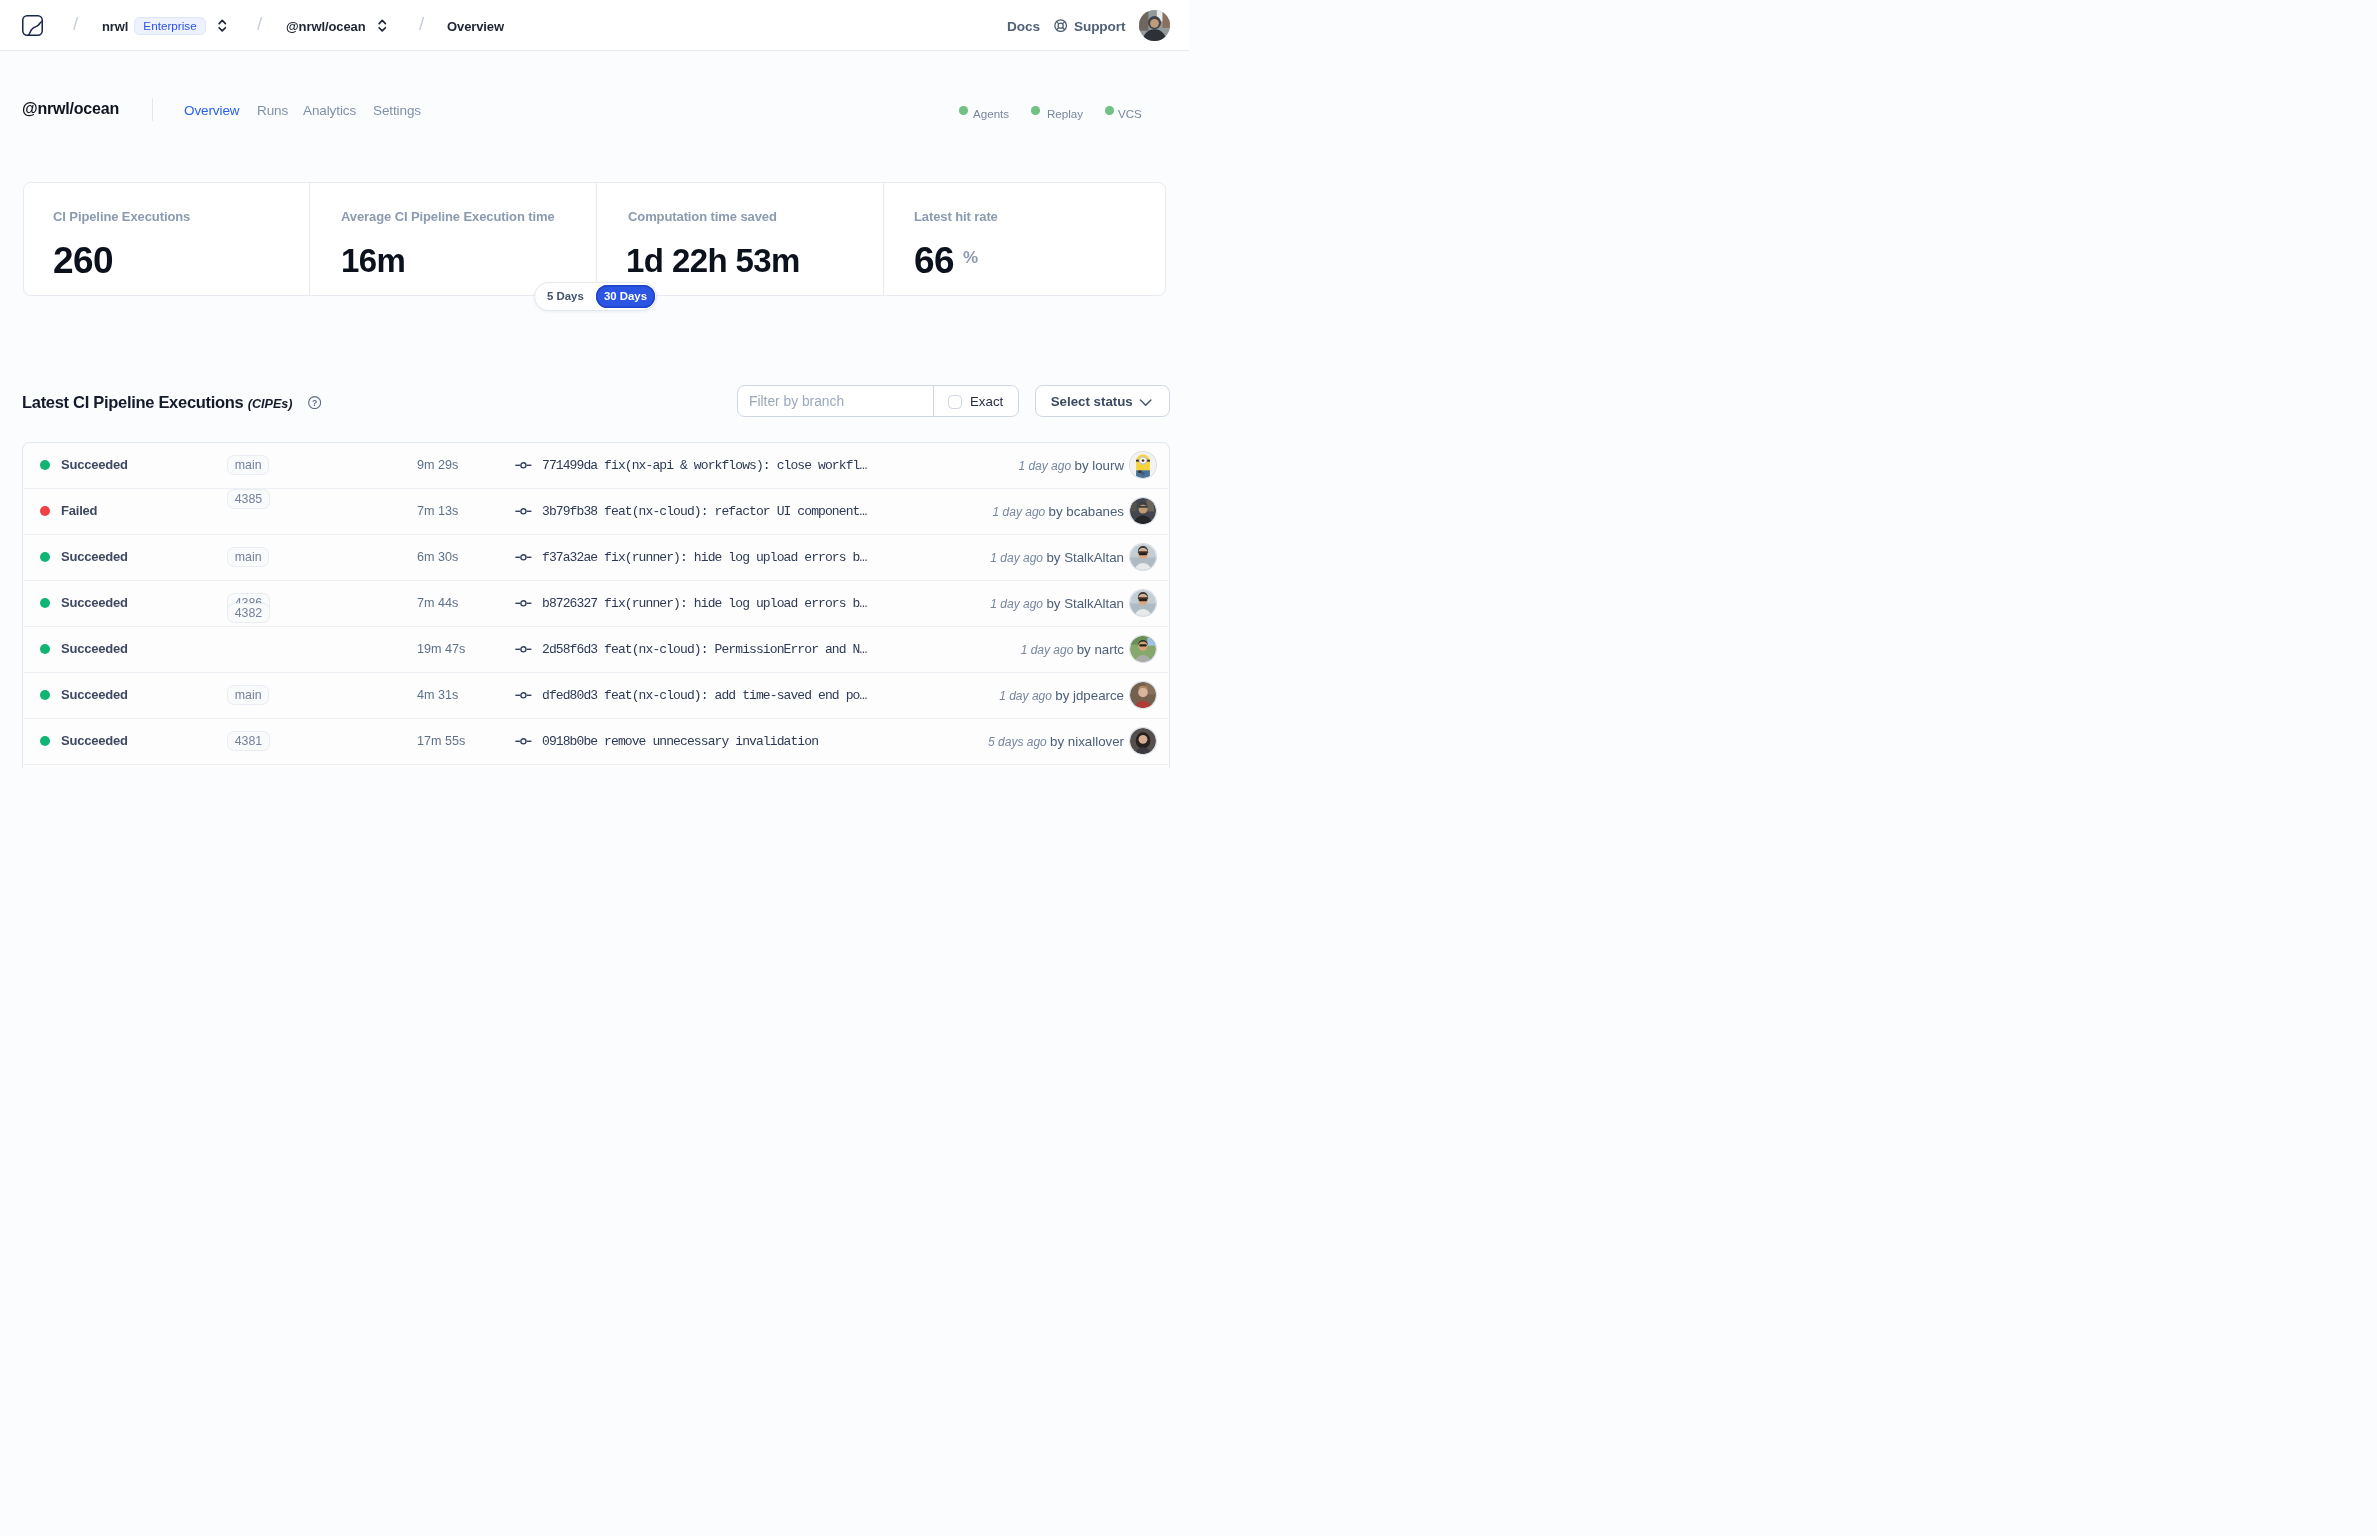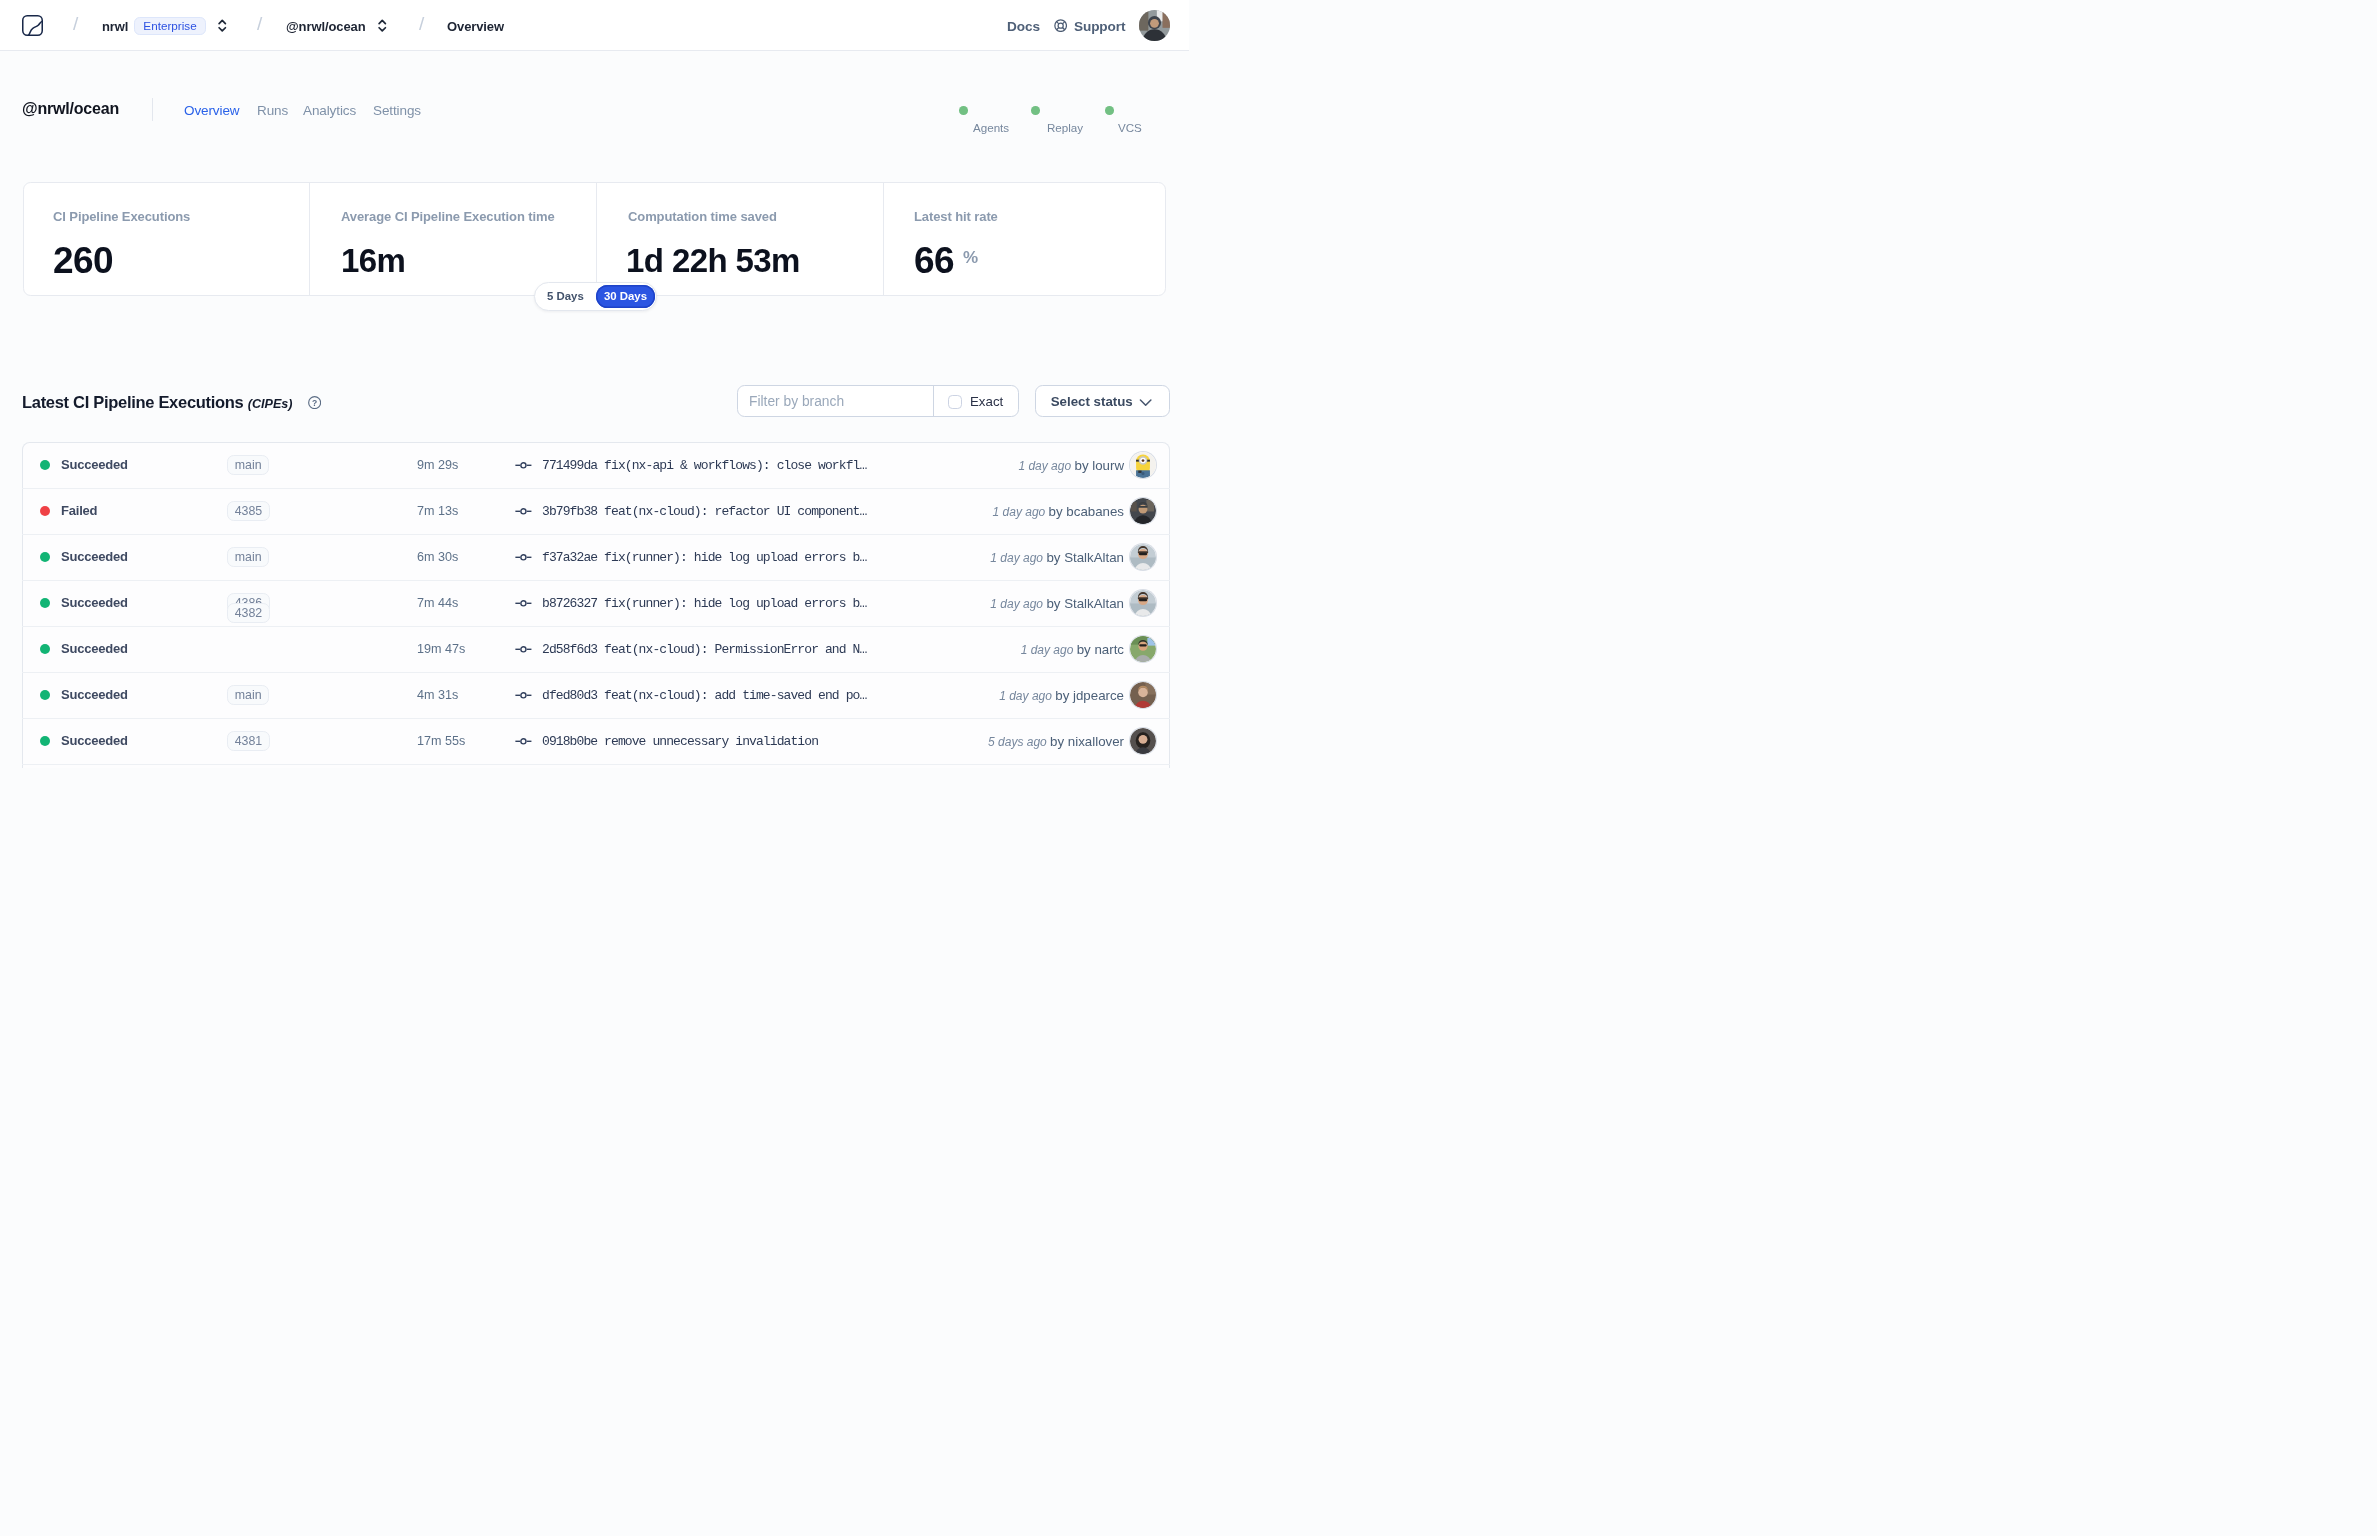--- a/index.html
+++ b/index.html
@@ -3,21 +3,21 @@
 *{margin:0;padding:0;box-sizing:border-box}
 html,body{width:1189px;height:768px;overflow:hidden;background:#fbfcfd;font-family:"Liberation Sans",sans-serif;position:relative}
 .abs{position:absolute}
 .hdr{position:absolute;left:0;top:0;width:1189px;height:51px;background:#fff;border-bottom:1px solid #e7eaf0}
 .slash{position:absolute;top:13.3px;font-size:19px;color:#c6cfdc;font-weight:400}
 .bc{position:absolute;top:19px;font-size:13px;font-weight:700;color:#1d2433;letter-spacing:-0.1px}
 .pill-ent{position:absolute;left:134px;top:16.6px;width:72px;height:18px;border-radius:5.7px;background:#eef2fd;border:1px solid #dde6fb;text-align:center;line-height:16px;font-size:11.7px;font-weight:500;color:#2d52e2}
 .nav{position:absolute;top:19px;font-size:13.6px;font-weight:600;color:#4f6078;letter-spacing:-0.1px}
 .tab{position:absolute;top:103px;font-size:13.5px;font-weight:500;color:#7f91a8;letter-spacing:-0.1px}
 .sdot{position:absolute;width:8.6px;height:8.6px;border-radius:50%;background:#72c083;top:106px}
-.slbl{position:absolute;top:121px;font-size:11.6px;color:#76879d}
+.slbl{position:absolute;top:107px;font-size:11.6px;color:#76879d}
 .card{position:absolute;left:23px;top:182px;width:1143px;height:114px;background:#fff;border:1px solid #e7eaf0;border-radius:7.6px}
 .cdiv{position:absolute;top:182px;width:1px;height:114px;background:#e7eaf0}
 .clbl{position:absolute;top:209px;font-size:13px;font-weight:600;color:#8b9aae;letter-spacing:-0.1px}
 .cval{position:absolute;top:243px;font-weight:700;color:#0c111e;line-height:35px;letter-spacing:-0.6px}
 .tgl{position:absolute;left:534px;top:282px;width:123px;height:29px;background:#fff;border:1px solid #e3e7ee;border-radius:14.5px;box-shadow:0 1px 2.9px rgba(15,23,42,.06)}
 .tgl7{position:absolute;left:547px;top:290px;font-size:11.4px;font-weight:700;color:#42526b}
 .tgl30{position:absolute;left:596px;top:285px;width:59px;height:23px;border-radius:11.6px;background:#2b55e2;color:#fff;font-size:11.4px;font-weight:700;text-align:center;line-height:23px;box-shadow:inset 0 0 0 1.4px #1e43c8}
 .h2{position:absolute;left:22px;top:393px;font-size:16.5px;font-weight:700;color:#141b2c;letter-spacing:-0.3px}
 .cipes{font-size:12.6px;font-style:italic;font-weight:600;letter-spacing:0}
 .fgrp{position:absolute;left:737px;top:385px;width:282px;height:32px;background:#fff;border:1px solid #ced6e3;border-radius:7.6px}
@@ -165,21 +165,21 @@
         <circle cx="13.5" cy="8.8" r="4.4" fill="#c8c8c6"></circle>
         <circle cx="13.5" cy="8.8" r="2.9" fill="#fff"></circle>
         <circle cx="13.5" cy="8.9" r="1.5" fill="#7a4a26"></circle>
         <circle cx="13.5" cy="8.9" r="0.6" fill="#1d1208"></circle>
         <rect x="8.6" y="19.3" width="3.4" height="2.4" fill="#2e3134"></rect>
         <circle cx="13.5" cy="22.3" r="1.6" fill="#39597a"></circle>
       </g>
     </svg></div>
 <div class="dot" style="left:40px;top:506px;background:#ef4146"></div>
 <span class="st" style="top:503px">Failed</span>
-<span class="bpill" style="top:501px">4385</span>
+<span class="bpill" style="top:489px">4385</span>
 <span class="dur" style="top:504px">7m 13s</span>
 <svg class="cic" style="top:507px" width="17" height="8.6" viewBox="0 0 18 9">
     <g stroke="#33415e" stroke-width="1.5" fill="none">
       <line x1="0.4" y1="4.5" x2="5.4" y2="4.5"></line>
       <circle cx="8.9" cy="4.5" r="2.7"></circle>
       <line x1="12.4" y1="4.5" x2="17.4" y2="4.5"></line>
     </g>
   </svg>
 <span class="mono" style="top:504px">3b79fb38 feat(nx-cloud): refactor UI component…</span>
 <div class="ago" style="top:504px"><span>1 day ago</span> <b>by bcabanes</b></div>

